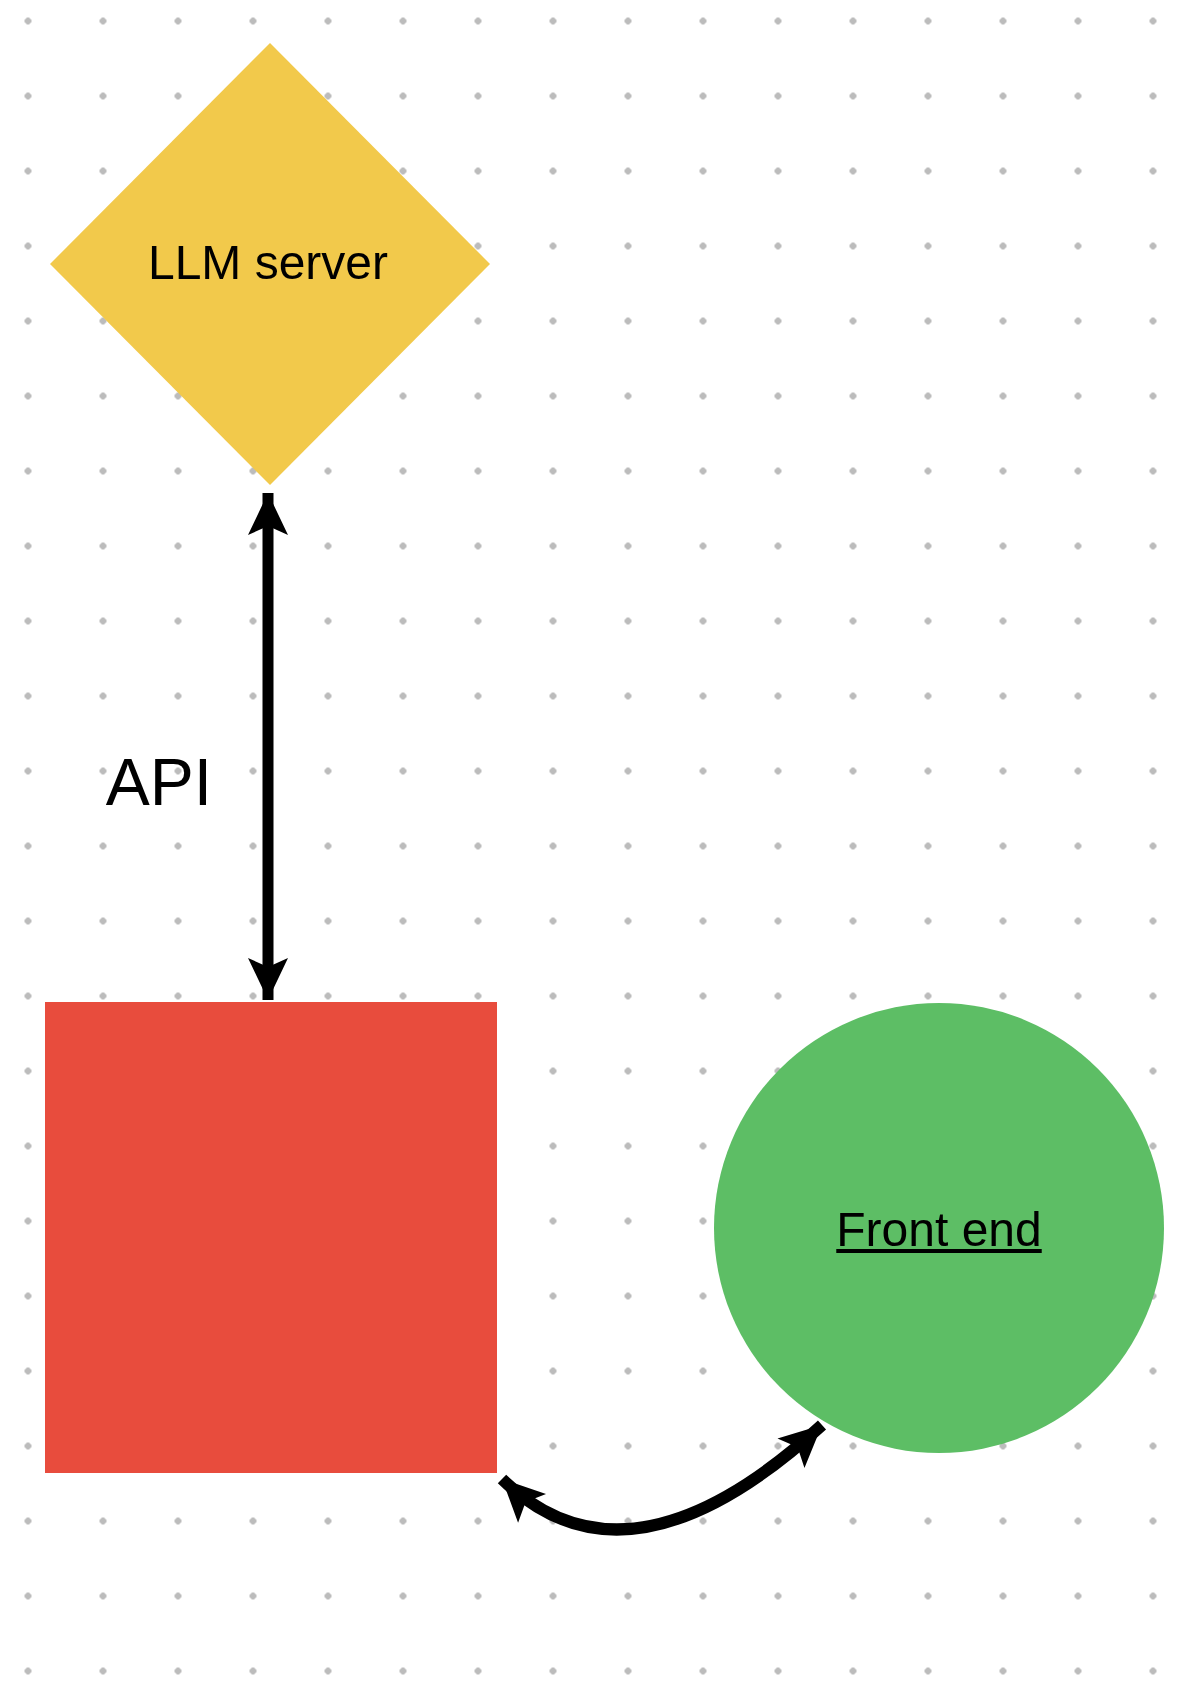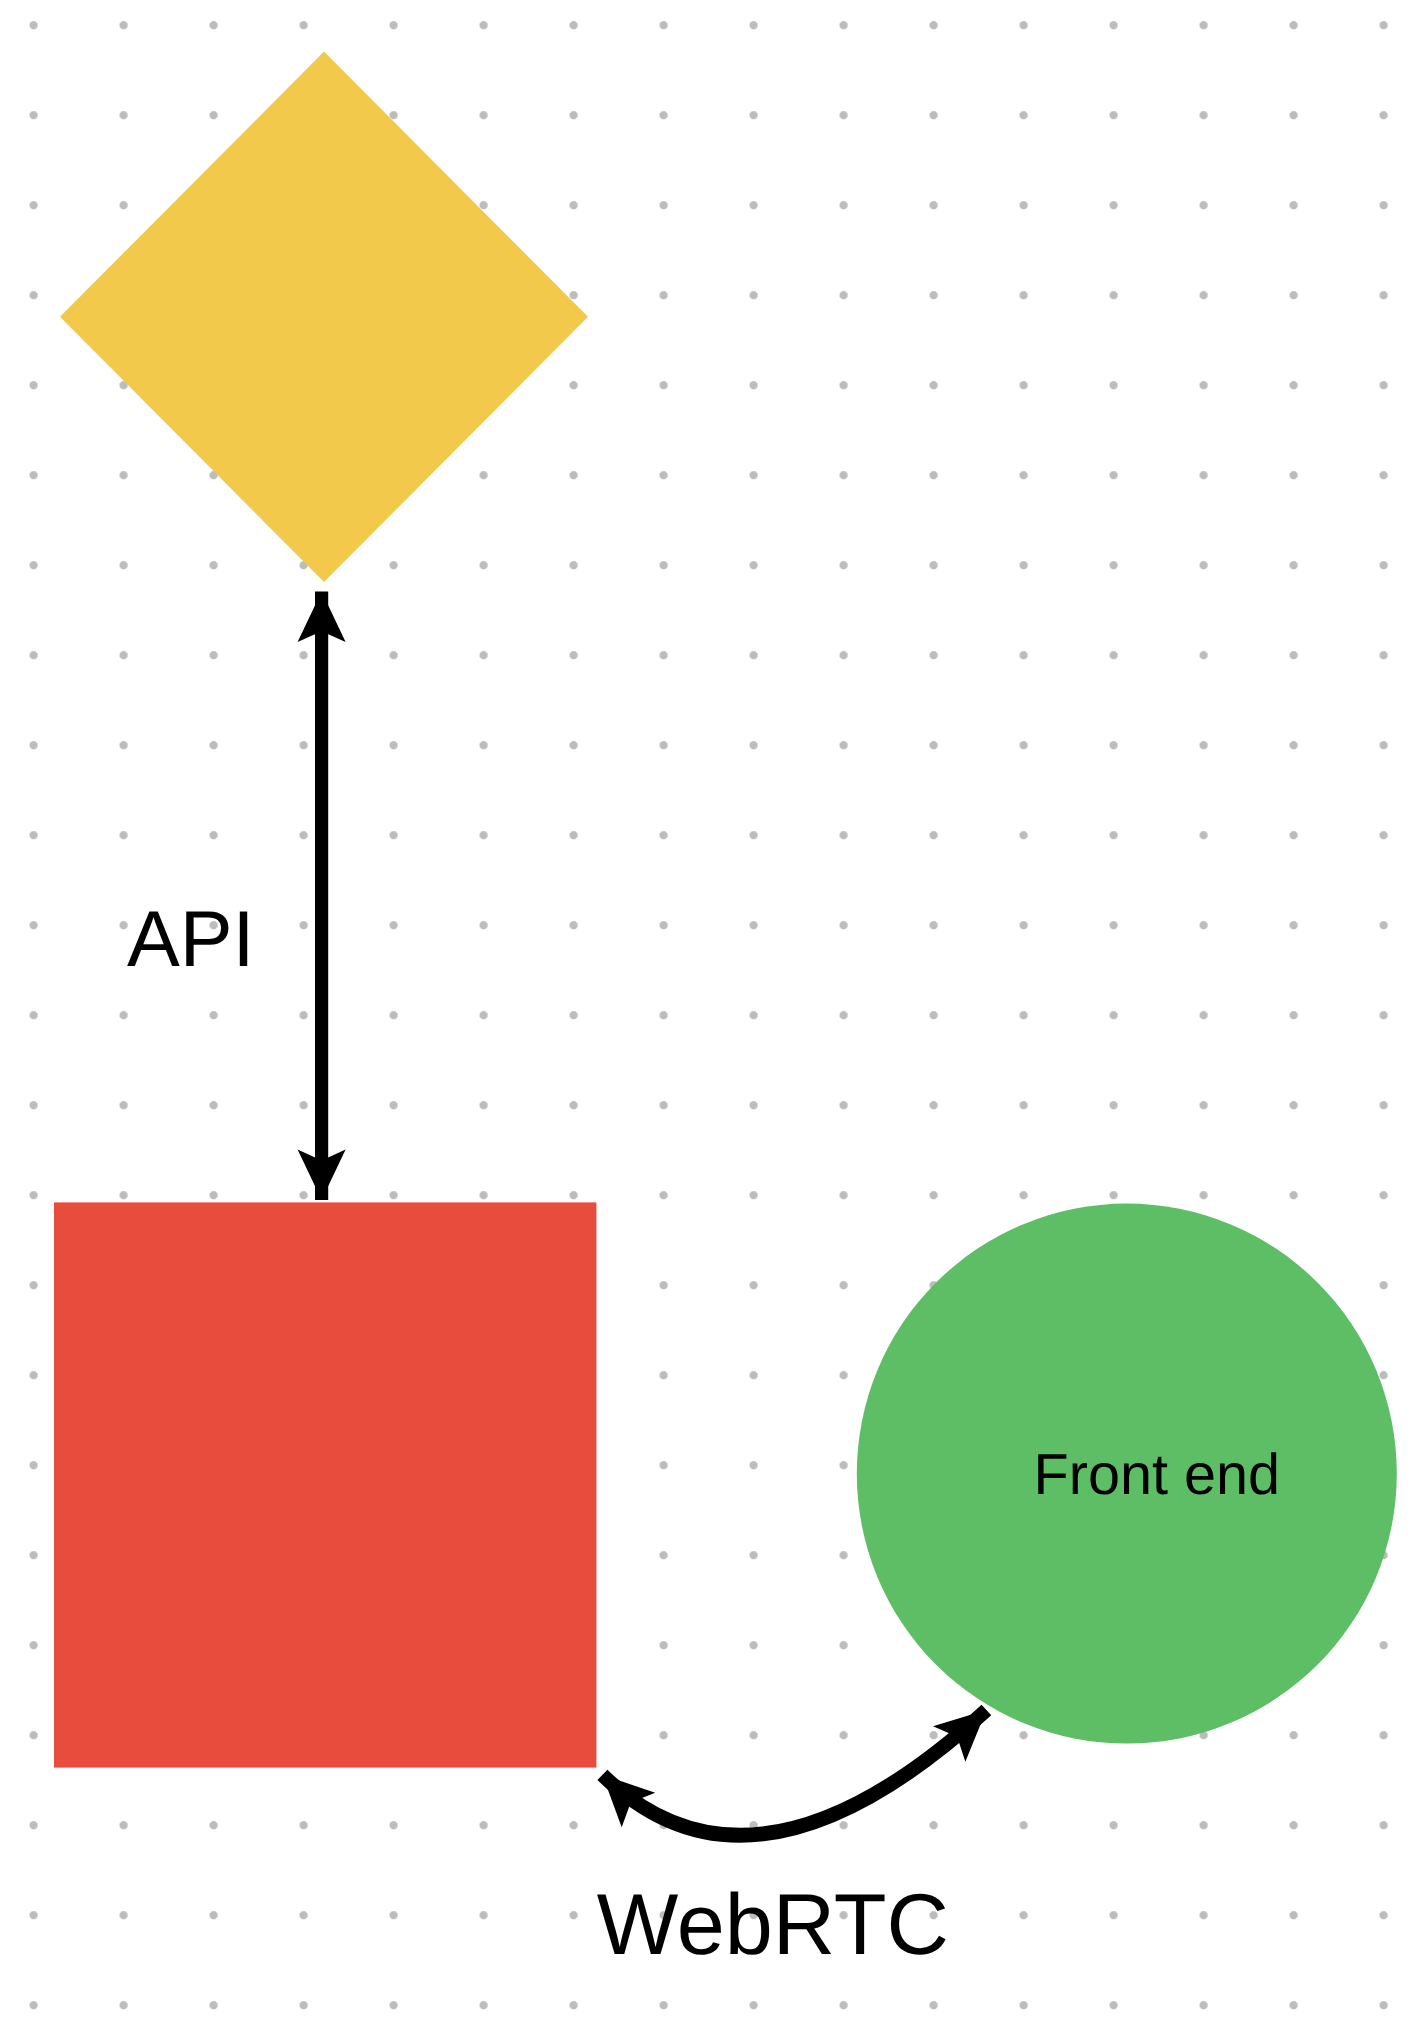--- a/index.html
+++ b/index.html
@@ -56,21 +56,21 @@
 
     <rect x="45" y="1002" width="452" height="471" fill="#E84C3D"></rect>
 
     <circle cx="939" cy="1228" r="225" fill="#5DBE65"></circle>
 
     <line x1="268" y1="493" x2="268" y2="1000" stroke-width="11" marker-start="url(#arrowhead)" marker-end="url(#arrowhead)" stroke="#000000"></line>
 
     <path d="M 502 1479 Q 628 1602 822 1425" fill="none" stroke-width="12" marker-start="url(#arrowhead)" marker-end="url(#arrowhead)" stroke="#000000"></path>
   </svg>
 
+  <div class="label node-label" style="left:268px; top:263px;">LLM server</div>
 
 
-  <div class="label node-label" style="left:964px; top:1230px;">Front end</div>
+  <div class="label node-label" style="left:939px; top:1230px;text-decoration:underline;">Front end</div>
 
   <div class="label edge-label" style="left:159px; top:782px; font-size:66px;">API</div>
 
-  <div class="label edge-label" style="left:644px; top:1604px; font-size:72px;">WebRTC</div>
 
 </div>
 
 </body></html>

